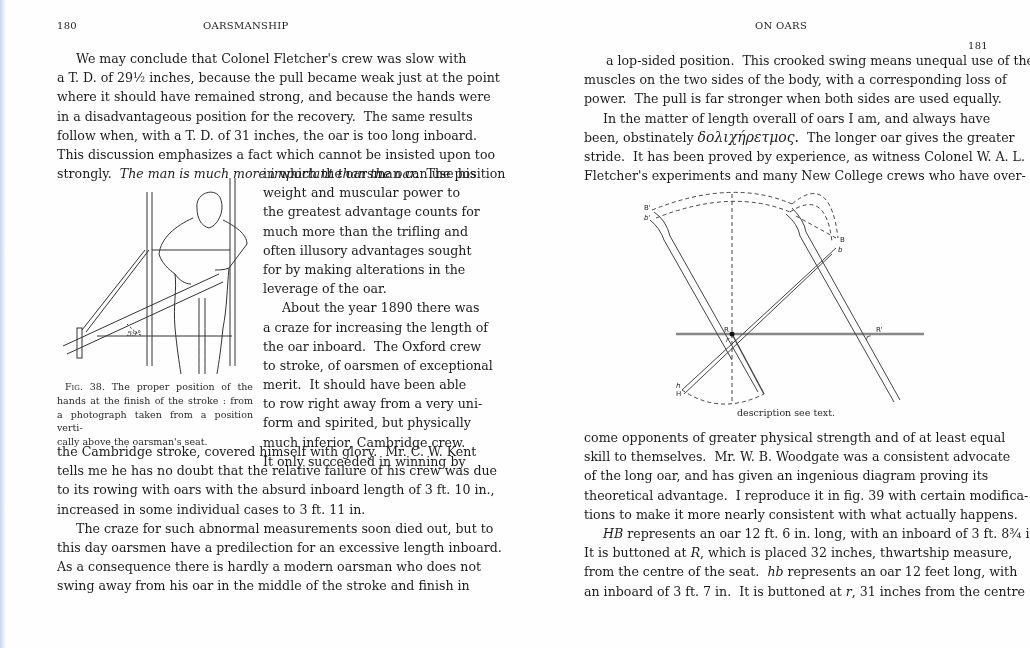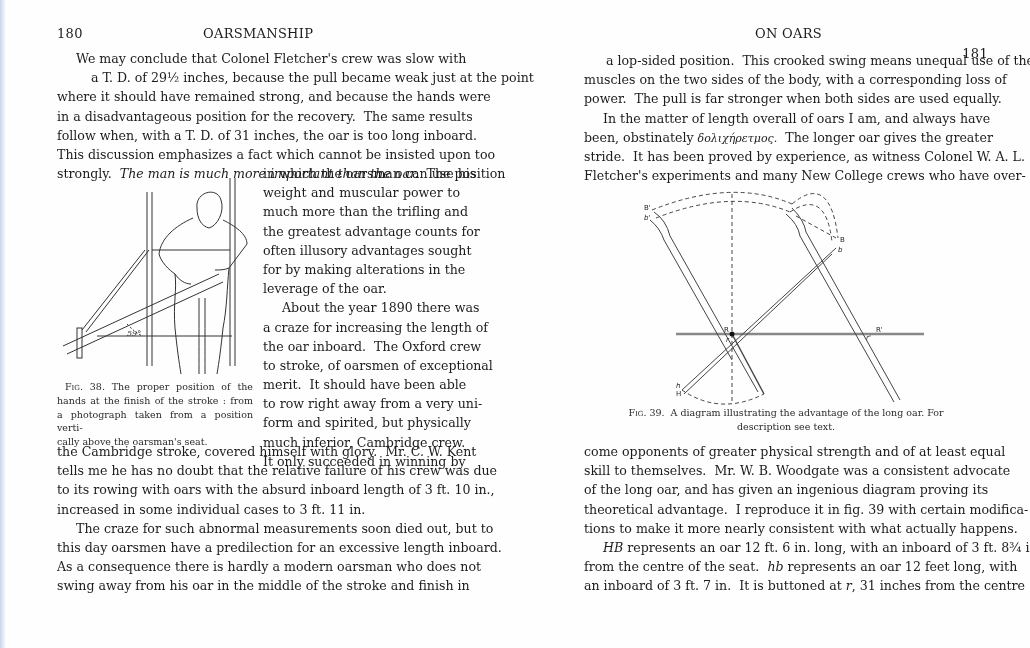--- a/index.html
+++ b/index.html
@@ -7,21 +7,21 @@
     width:1030px; height:648px; overflow:hidden; position:relative;
     background:#fefefe;
     font-family: "DejaVu Serif", serif;
     color:#1c1c1c;
   }
   .edge-strip { position:absolute; left:0; top:0; width:5px; height:648px;
     background:linear-gradient(to right, #c9d6ec, #f4f6fb); }
   .page { position:absolute; top:0; height:648px; }
   .page-left { left:57px; width:403px; }
   .page-right { left:584px; width:404px; }
-  .running-head { position:absolute; top:26px; font-size:13px; letter-spacing:0.3px; }
+  .running-head { position:absolute; top:20px; font-size:10px; letter-spacing:0.3px; }
   .text {
     font-size:12.6px; line-height:19.2px; text-align:justify;
     text-align-last:auto; font-family:"DejaVu Serif", serif;
   }
   .line { display:block; white-space:nowrap; text-align:justify; text-align-last:justify; height:19.2px; }
   .line.last { text-align-last:left; }
   .line.indentl { padding-left:19px; }
   .it { font-style:italic; }
   .caption { font-size:9.5px; line-height:13.8px; color:#2a2a2a; }
   .smallcaps { font-variant:small-caps; }
@@ -31,21 +31,21 @@
 <body>
 
 <div class="edge-strip"></div>
 
 <div class="page page-left">
   <div class="running-head" style="left:0;">180</div>
   <div class="running-head" style="left:146px;">OARSMANSHIP</div>
 
   <div class="text" style="position:absolute; top:49px; left:0; width:403px;">
     <span class="line indentl" style="white-space: pre;">We may conclude that Colonel Fletcher's crew was slow with</span>
-    <span class="line" style="white-space: pre; margin-left: 34px;">a T. D. of 29½ inches, because the pull became weak just at the point</span>
+    <span class="line" style="white-space: pre;">a T. D. of 29½ inches, because the pull became weak just at the point</span>
     <span class="line" style="white-space: pre;">where it should have remained strong, and because the hands were</span>
     <span class="line" style="white-space: pre;">in a disadvantageous position for the recovery.  The same results</span>
     <span class="line" style="white-space: pre;">follow when, with a T. D. of 31 inches, the oar is too long inboard.</span>
     <span class="line" style="white-space: pre;">This discussion emphasizes a fact which cannot be insisted upon too</span>
     <span class="line" style="white-space: pre;"><span style="white-space: pre;">strongly.  </span><span class="it" style="white-space: pre;">The man is much more important than the oar.</span><span style="white-space: pre;">  The position</span></span>
   </div>
 
   <svg style="position:absolute; left:0; top:178px;" width="200" height="200" viewBox="0 0 200 200">
     <g stroke="#333" fill="none" stroke-width="1">
 
@@ -85,22 +85,22 @@
   <div class="caption" style="position:absolute; left:0; top:380px; width:196px;">
     <div style="text-indent:8px; text-align:justify; text-align-last:justify;"><span class="smallcaps">Fig. 38.</span> <span>The proper position of the</span></div>
     <div style="text-align:justify; text-align-last:justify;">hands at the finish of the stroke : from</div>
     <div style="text-align:justify; text-align-last:justify;">a photograph taken from a position verti-</div>
     <div>cally above the oarsman's seat.</div>
   </div>
 
   <div class="text" style="position:absolute; top:164px; left:206px; width:197px;">
     <span class="line" style="white-space: pre;">in which the oarsman can use his</span>
     <span class="line" style="white-space: pre;">weight and muscular power to</span>
+    <span class="line" style="white-space: pre;">the greatest advantage counts for</span>
     <span class="line" style="white-space: pre;">much more than the trifling and</span>
-    <span class="line" style="white-space: pre;">the greatest advantage counts for</span>
     <span class="line" style="white-space: pre;">often illusory advantages sought</span>
     <span class="line" style="white-space: pre;">for by making alterations in the</span>
     <span class="line last" style="white-space: pre;">leverage of the oar.</span>
     <span class="line indentl" style="white-space: pre;">About the year 1890 there was</span>
     <span class="line" style="white-space: pre;">a craze for increasing the length of</span>
     <span class="line" style="white-space: pre;">the oar inboard.  The Oxford crew</span>
     <span class="line" style="white-space: pre;">to stroke, of oarsmen of exceptional</span>
     <span class="line" style="white-space: pre;">merit.  It should have been able</span>
     <span class="line" style="white-space: pre;">to row right away from a very uni-</span>
     <span class="line" style="white-space: pre;">form and spirited, but physically</span>
@@ -122,21 +122,21 @@
 
 <div class="page page-right">
   <div class="running-head" style="left:171px;">ON OARS</div>
   <div class="running-head" style="right:0;margin-top:20px;">181</div>
 
   <div class="text" style="position:absolute; top:51px; left:0; width:404px;">
     <span class="line" style="white-space: pre; margin-left: 22px;">a lop-sided position.  This crooked swing means unequal use of the</span>
     <span class="line" style="white-space: pre;">muscles on the two sides of the body, with a corresponding loss of</span>
     <span class="line last" style="white-space: pre;">power.  The pull is far stronger when both sides are used equally.</span>
     <span class="line indentl" style="white-space: pre;">In the matter of length overall of oars I am, and always have</span>
-    <span class="line" style="white-space: pre;"><span style="white-space: pre;">been, obstinately </span><span class="it" style="font-size: 11px; white-space: pre;">δολιχήρετμος.</span><span style="white-space: pre;">  The longer oar gives the greater</span></span>
+    <span class="line" style="white-space: pre;"><span style="white-space: pre;">been, obstinately </span><span class="it" style="font-size: 14px; white-space: pre;">δολιχήρετμος.</span><span style="white-space: pre;">  The longer oar gives the greater</span></span>
     <span class="line" style="white-space: pre;">stride.  It has been proved by experience, as witness Colonel W. A. L.</span>
     <span class="line" style="white-space: pre;">Fletcher's experiments and many New College crews who have over-</span>
   </div>
 
   <svg style="position:absolute; left:16px; top:180px;" width="340" height="230" viewBox="0 0 340 230">
     <g fill="none" stroke="#444" stroke-width="1">
 
       <line x1="76" y1="154" x2="324" y2="154" stroke="#888" stroke-width="2.5"></line>
 
       <line x1="132" y1="14" x2="132" y2="222" stroke-dasharray="4,3"></line>
@@ -168,27 +168,27 @@
       <text x="124" y="152">R</text>
       <text x="126" y="162" font-style="italic">r</text>
       <text x="276" y="152">R'</text>
       <text x="266" y="160" font-style="italic">r'</text>
       <text x="76" y="208" font-style="italic">h</text>
       <text x="76" y="216">H</text>
     </g>
   </svg>
 
   <div class="caption" style="position:absolute; left:0; top:406px; width:404px; text-align:center;">
-    <div><span class="smallcaps">Fig. 39.</span>&nbsp;&nbsp;<span>A diagram illustrating the advantage of the long oar.  For</span></div>
     <div>description see text.</div>
   </div>
 
-  <div class="text" style="position:absolute; top:442px; left:0; width:404px;">
+  <div class="text" style="position:absolute; top:428px; left:0; width:404px;">
     <span class="line" style="white-space: pre;">come opponents of greater physical strength and of at least equal</span>
     <span class="line" style="white-space: pre;">skill to themselves.  Mr. W. B. Woodgate was a consistent advocate</span>
     <span class="line" style="white-space: pre;">of the long oar, and has given an ingenious diagram proving its</span>
     <span class="line" style="white-space: pre;">theoretical advantage.  I reproduce it in fig. 39 with certain modifica-</span>
     <span class="line last" style="white-space: pre;">tions to make it more nearly consistent with what actually happens.</span>
     <span class="line indentl" style="white-space: pre;"><span class="it" style="white-space: pre;">HB</span><span style="white-space: pre;"> represents an oar 12 ft. 6 in. long, with an inboard of 3 ft. 8¾ in.</span></span>
+    <span class="line" style="white-space: pre;"><span style="white-space: pre;">It is buttoned at </span><span class="it" style="white-space: pre;">R</span><span style="white-space: pre;">, which is placed 32 inches, thwartship measure,</span></span>
     <span class="line" style="white-space: pre;"><span style="white-space: pre;">from the centre of the seat.  </span><span class="it" style="white-space: pre;">hb</span><span style="white-space: pre;"> represents an oar 12 feet long, with</span></span>
     <span class="line" style="white-space: pre;"><span style="white-space: pre;">an inboard of 3 ft. 7 in.  It is buttoned at </span><span class="it" style="white-space: pre;">r</span><span style="white-space: pre;">, 31 inches from the centre</span></span>
   </div>
 </div>
 
 </body></html>

